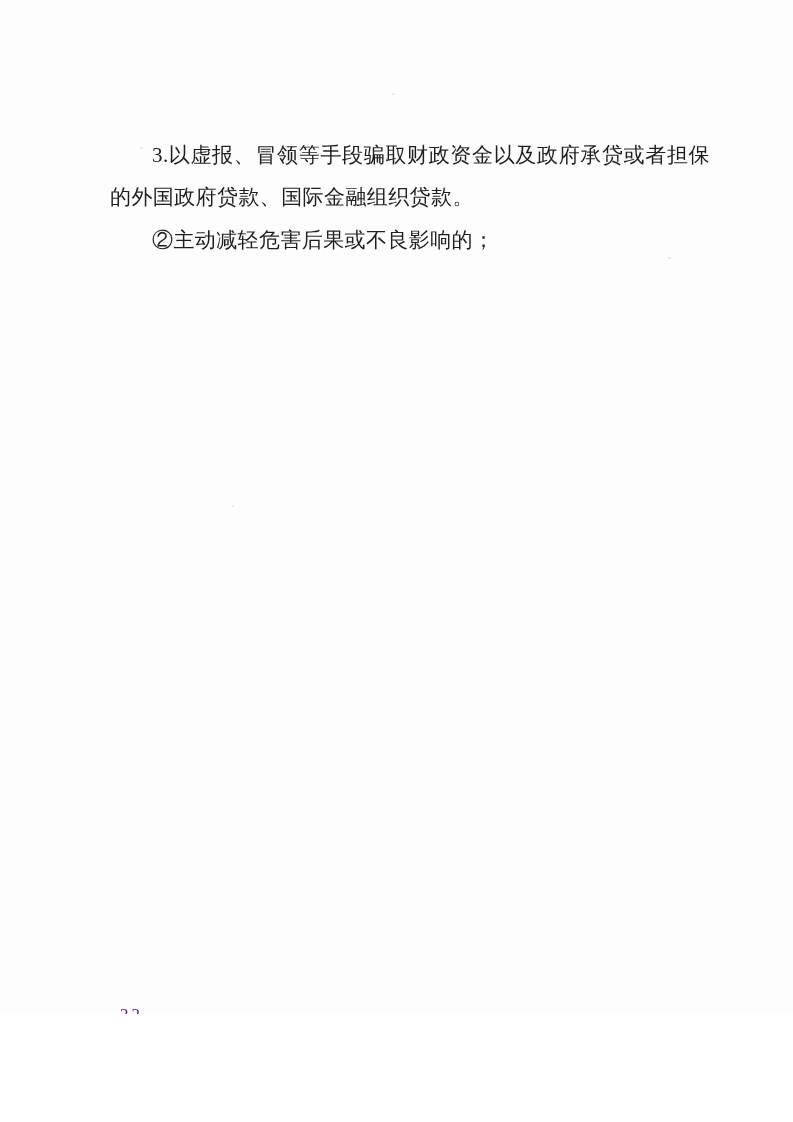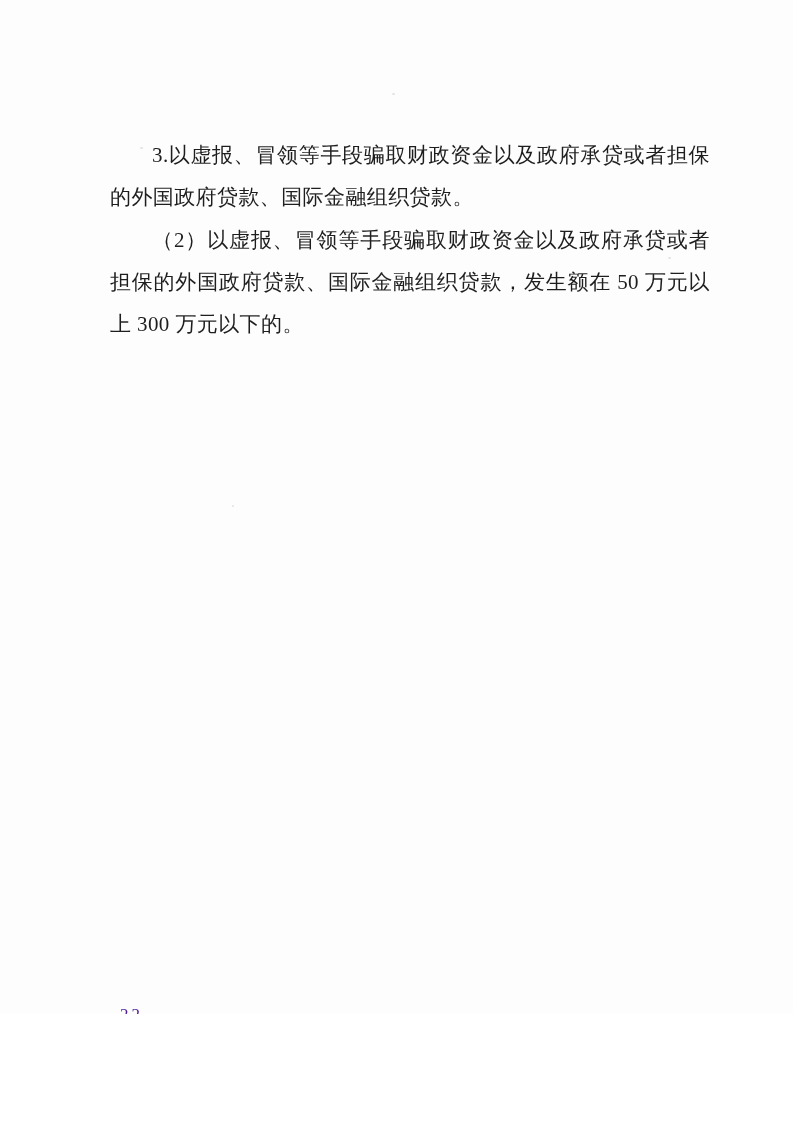--- a/index.html
+++ b/index.html
@@ -55,18 +55,18 @@
 
 <div class="page">
 
   <div class="speck" style="left:140px; top:147px; width:3px; height:2px;"></div>
   <div class="speck" style="left:392px; top:93px; width:3px; height:2px;"></div>
   <div class="speck" style="left:668px; top:257px; width:3px; height:2px;"></div>
   <div class="speck" style="left:232px; top:505px; width:2px; height:2px;"></div>
 
   <div class="content">
     <p>3.以虚报、冒领等手段骗取财政资金以及政府承贷或者担保的外国政府贷款、国际金融组织贷款。</p>
-    <p>（2）以虚报、冒领等手段骗取财政资金以及政府承贷或者担保的外国政府贷款、国际金融组织贷款，发生额在 50 万元以上 300 万元以下的。</p>
+    <p>②主动减轻危害后果或不良影响的；</p>
   </div>
 
   <div class="page-number">- 22 -</div>
 
 </div>
 
 </body></html>

